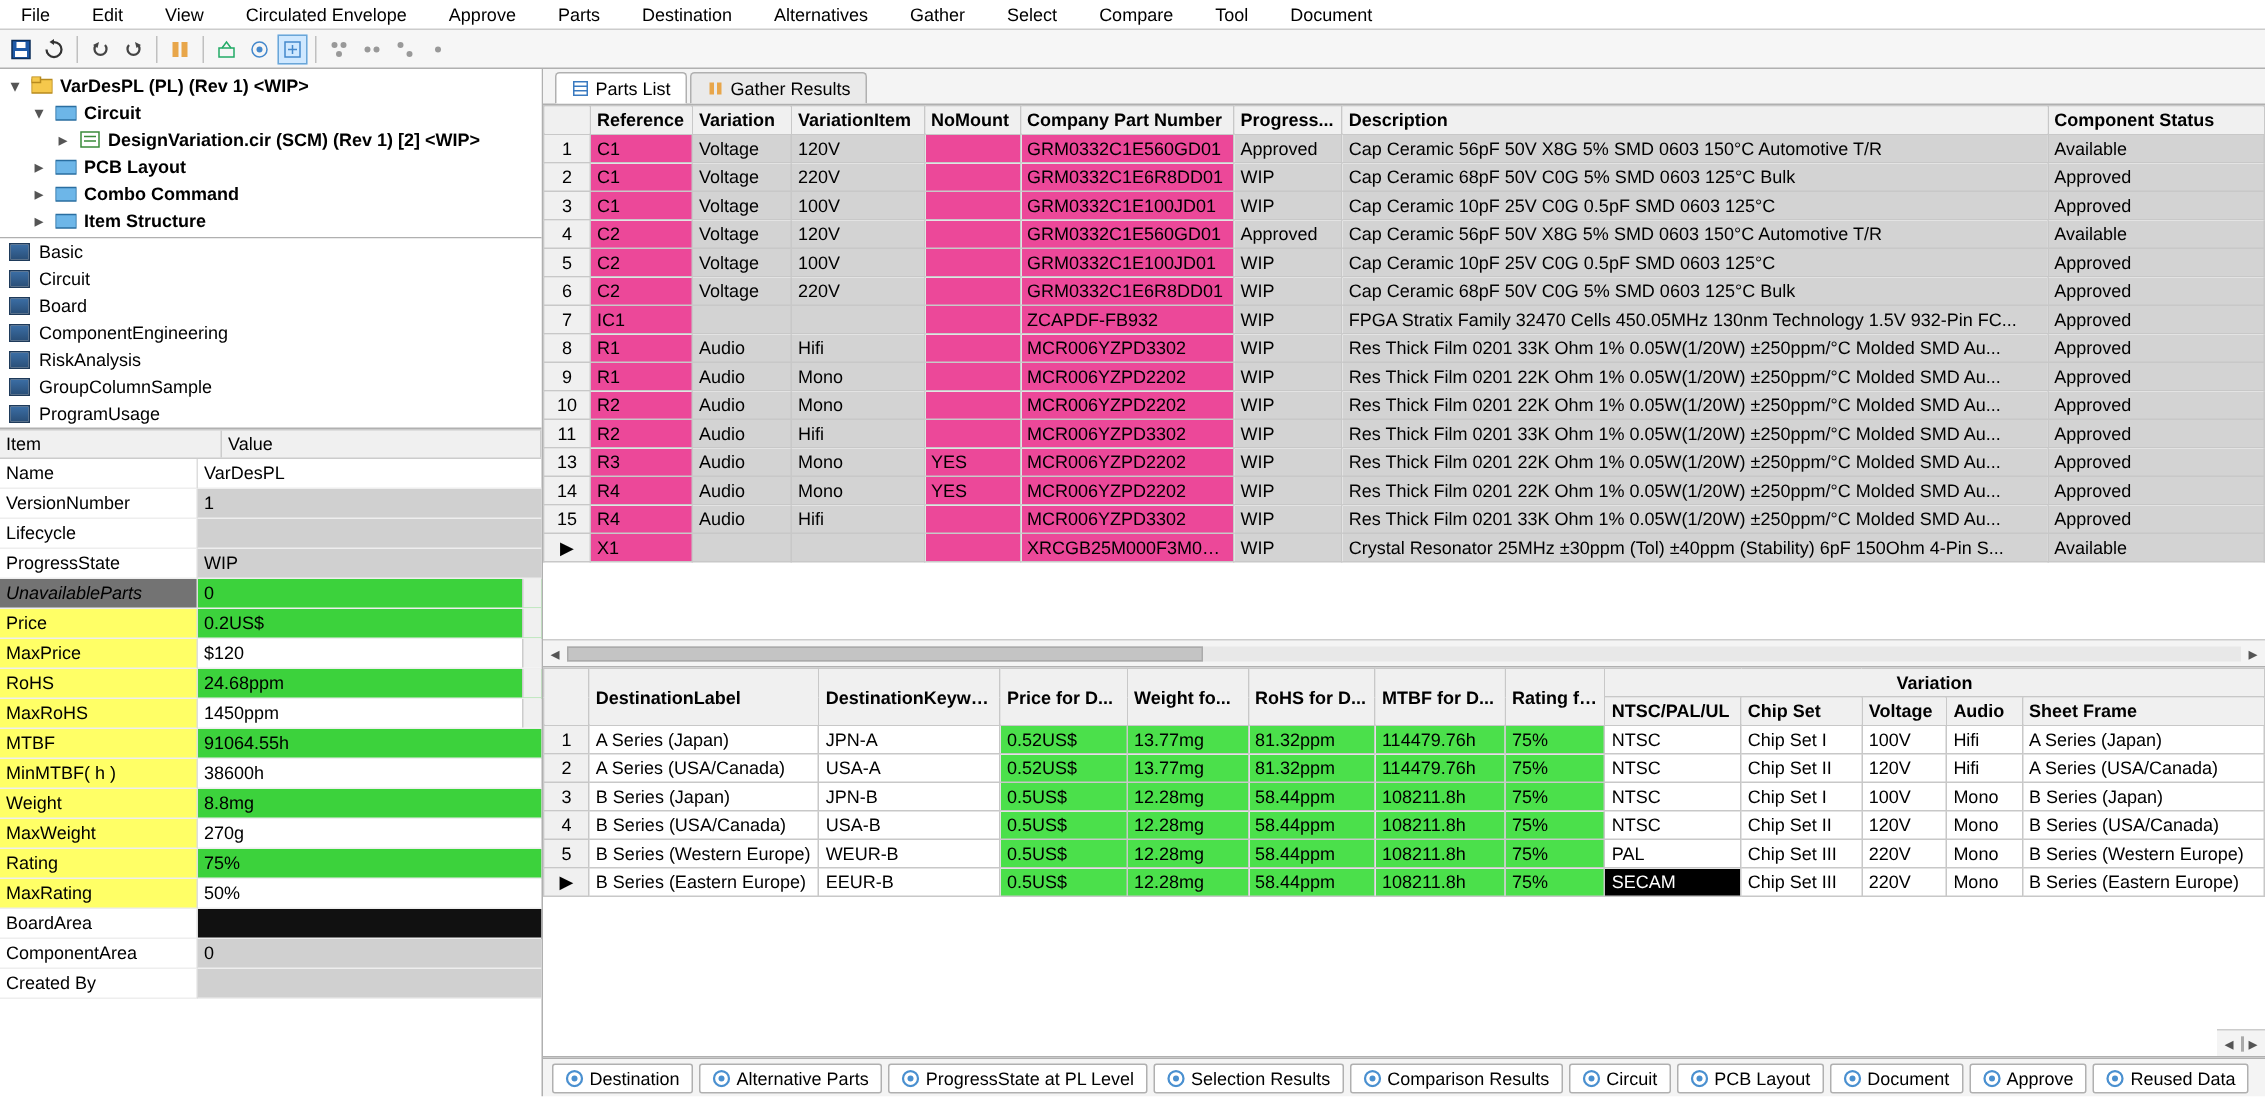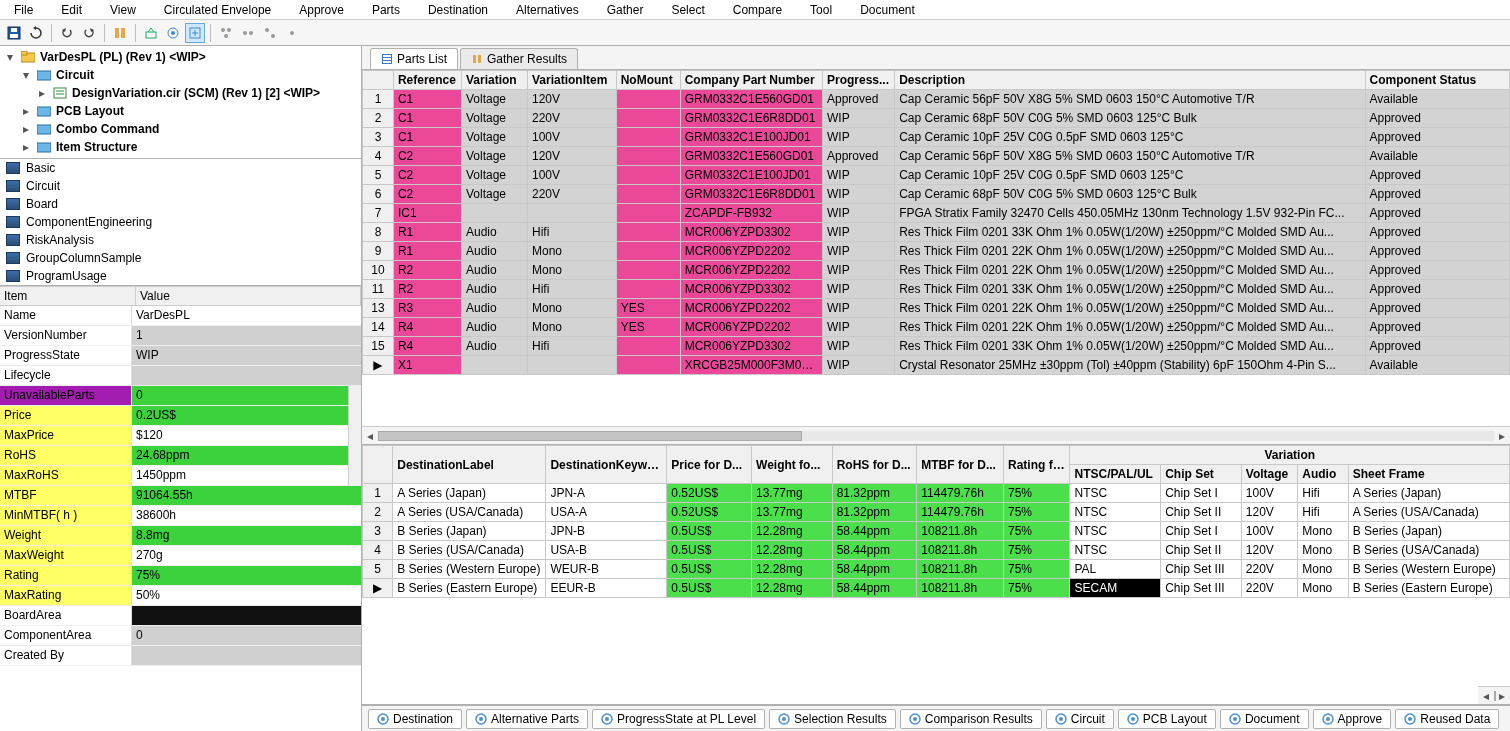--- a/index.html
+++ b/index.html
@@ -30,27 +30,27 @@
 
 
 .list-pane { border-bottom: 1px solid #b0b0b0; background: #fff; }
 .list-row { display: flex; align-items: center; height: 18px; padding-left: 6px; gap: 6px; }
 .list-row .scr { width: 14px; height: 12px; background: linear-gradient(#3b6ea5,#2a4f78); border: 1px solid #1e3a5a; }
 
 
 .props-pane { flex: 1; overflow-y: auto; position: relative; }
 .props-header { display: flex; background: #f0f0f0; border-top: 1px solid #ccc; border-bottom: 1px solid #ccc; }
 .props-header div { border-right: 1px solid #ccc; padding: 2px 4px; }
-.props-header .kcol { width: 136px; }
+.props-header .kcol { width: 148px; }
 .props-header .vcol { flex: 1; }
 .prow { display: flex; height: 20px; align-items: stretch; }
 .prow .kcell { width: 132px; padding: 2px 4px; border-right: 1px solid #ddd; border-bottom: 1px solid #eee; }
 .prow .vcell { flex: 1; padding: 2px 4px; border-bottom: 1px solid #eee; position: relative; }
 .prow .vcell.withscroll::after { content: ""; position: absolute; right: 0; top: 0; bottom: 0; width: 12px; background: #f0f0f0; border-left: 1px solid #ccc; }
-.bg-gray { background: #d0d0d0; } .bg-red{background:#a21caf;color:#000;} .bg-green{background:#3cd23c;} .bg-yellow{background:#ffff66;} .bg-black{background:#111;color:#fff;}
+.bg-gray { background: #d0d0d0; } .bg-red{background:#737373;color:#000;font-style:italic;} .bg-green{background:#3cd23c;} .bg-yellow{background:#ffff66;} .bg-black{background:#111;color:#fff;}
 
 
 .rtabs { display: flex; align-items: flex-end; height: 24px; background: #f4f4f4; border-bottom: 1px solid #b0b0b0; padding-left: 8px; gap: 0; }
 .rtab { display: flex; align-items: center; gap: 4px; padding: 3px 10px; border: 1px solid #b0b0b0; border-bottom: none; background: #fff; border-top-left-radius: 3px; border-top-right-radius: 3px; margin-right: 2px; }
 .rtab.inactive { background: #eaeaea; }
 
 
 .grid-pane { flex: 1; display: flex; flex-direction: column; overflow: hidden; border-bottom: 1px solid #b0b0b0; }
 .grid-pane.bottom { flex: 0 0 260px; align-items: flex-end; }
 .grid-scroll { flex: 1; overflow: auto; position: relative; }
@@ -277,26 +277,26 @@
       <div id="propsbody">
           <div class="prow">
             <div class="kcell ">Name</div>
             <div class="vcell ">VarDesPL</div>
           </div>
           <div class="prow">
             <div class="kcell ">VersionNumber</div>
             <div class="vcell bg-gray">1</div>
           </div>
           <div class="prow">
+            <div class="kcell ">Lifecycle</div>
+            <div class="vcell bg-gray"></div>
+          </div>
+          <div class="prow">
             <div class="kcell ">ProgressState</div>
             <div class="vcell bg-gray">WIP</div>
-          </div>
-          <div class="prow">
-            <div class="kcell ">Lifecycle</div>
-            <div class="vcell bg-gray"></div>
           </div>
           <div class="prow">
             <div class="kcell bg-red">UnavailableParts</div>
             <div class="vcell bg-green withscroll">0</div>
           </div>
           <div class="prow">
             <div class="kcell bg-yellow">Price</div>
             <div class="vcell bg-green withscroll">0.2US$</div>
           </div>
           <div class="prow">

